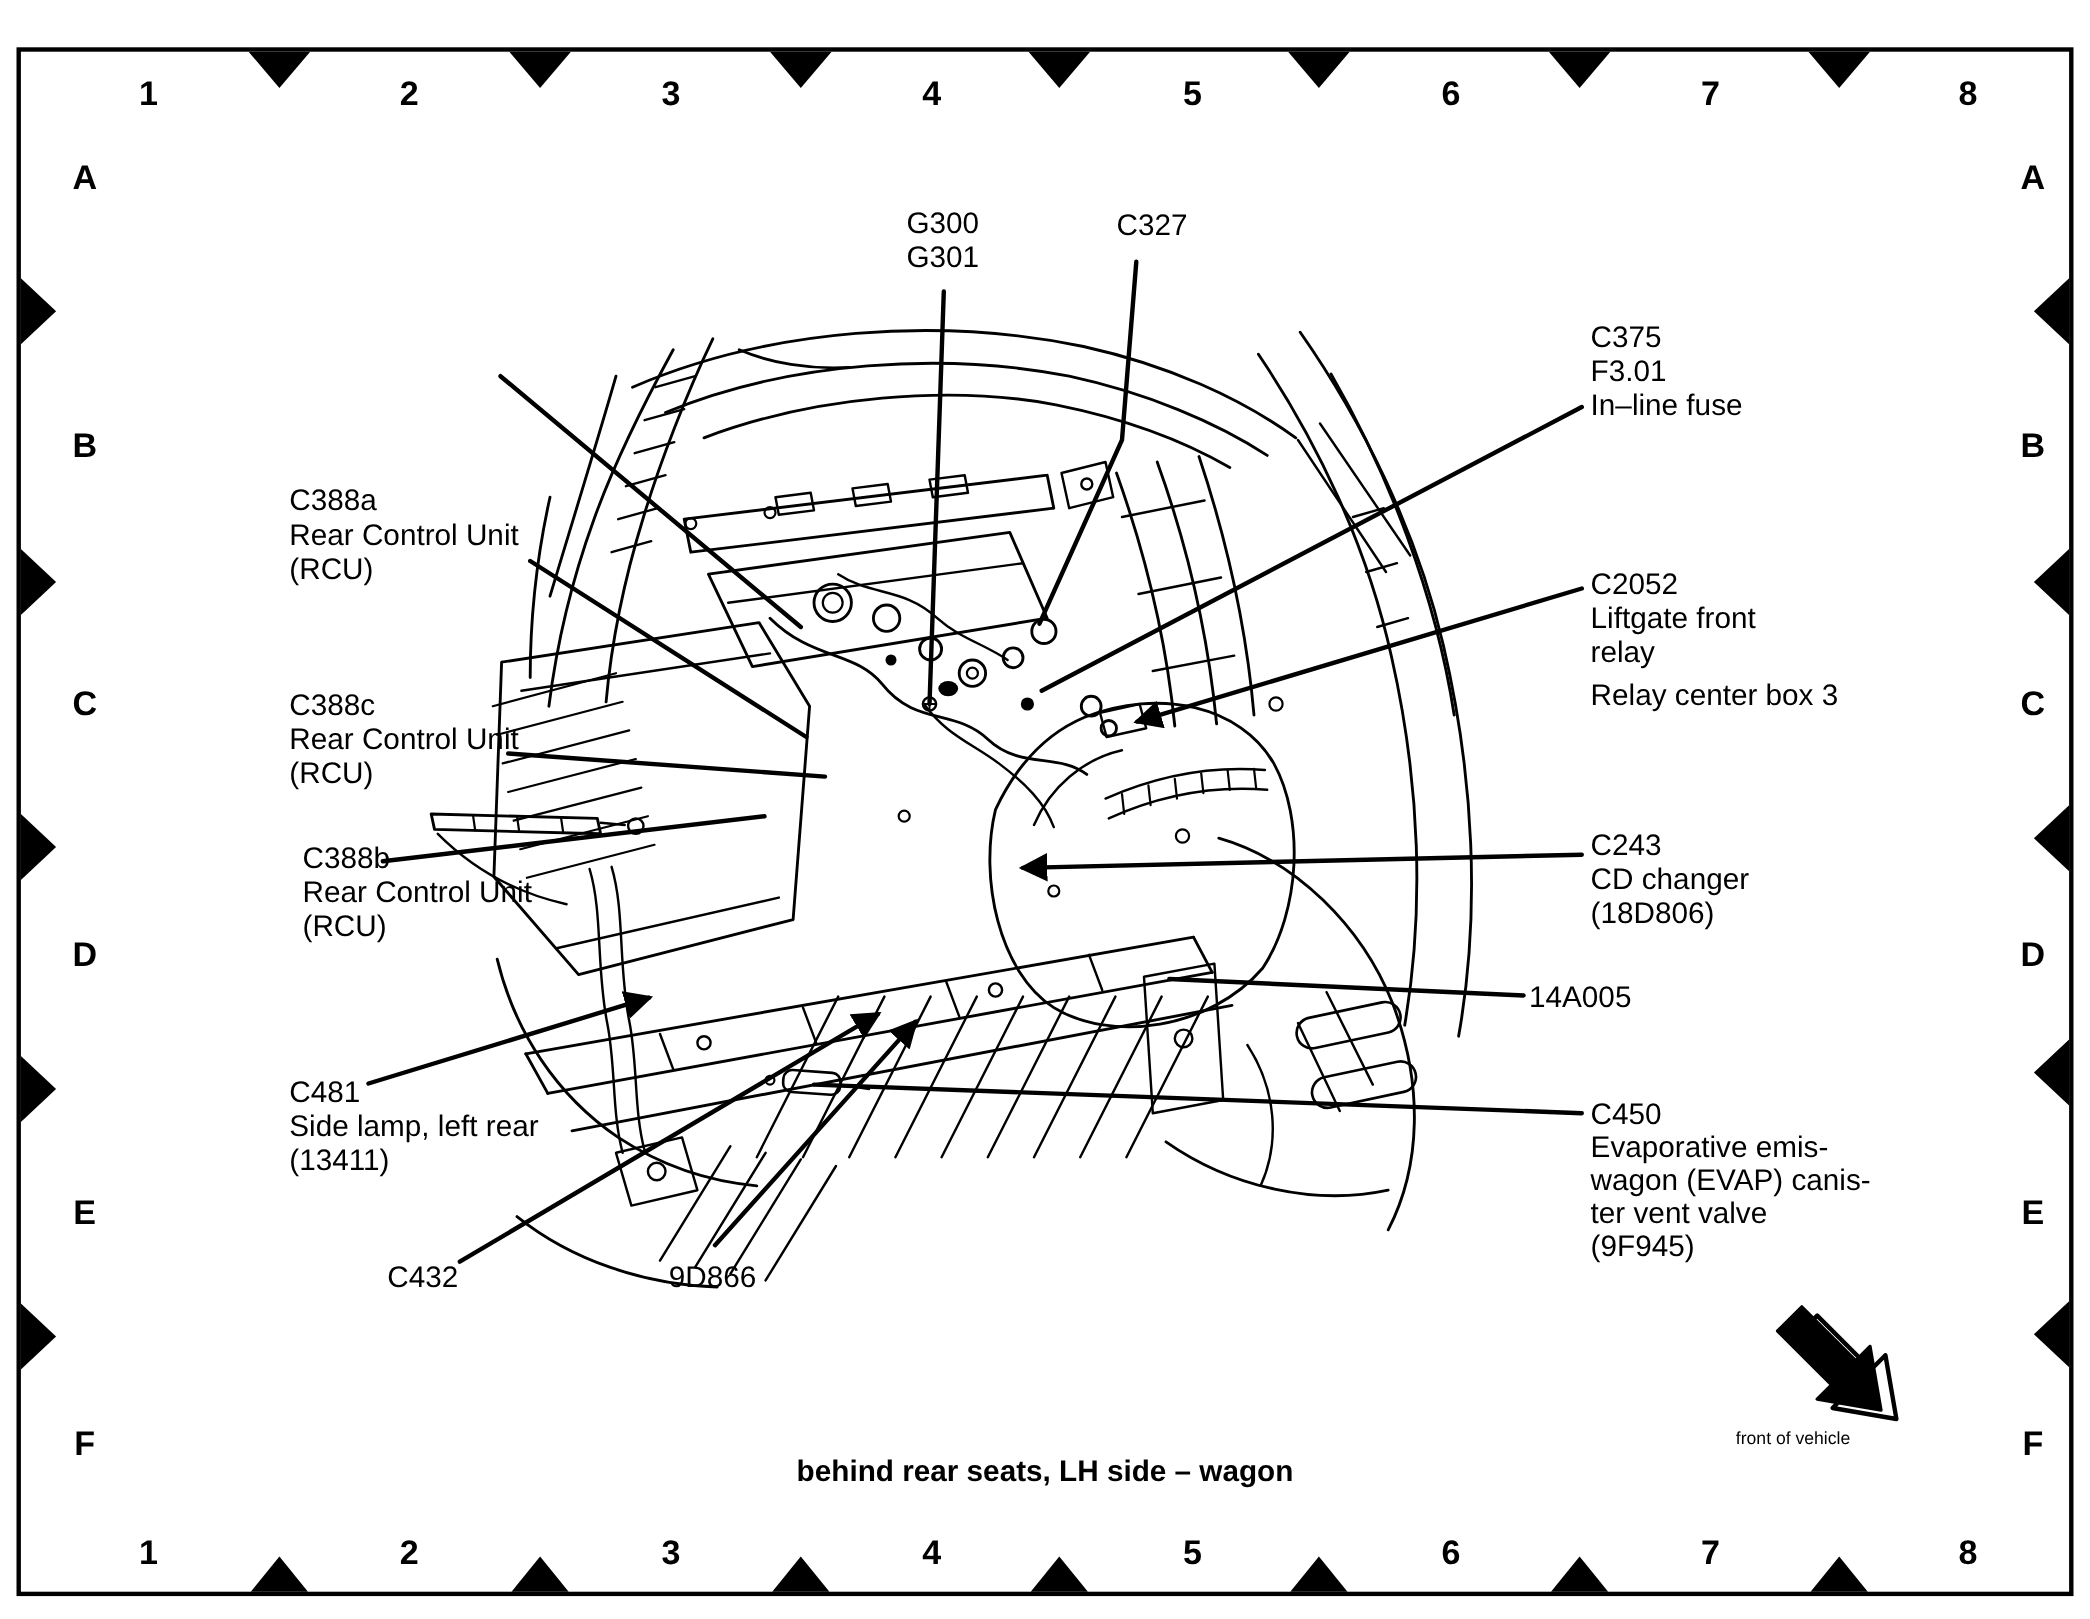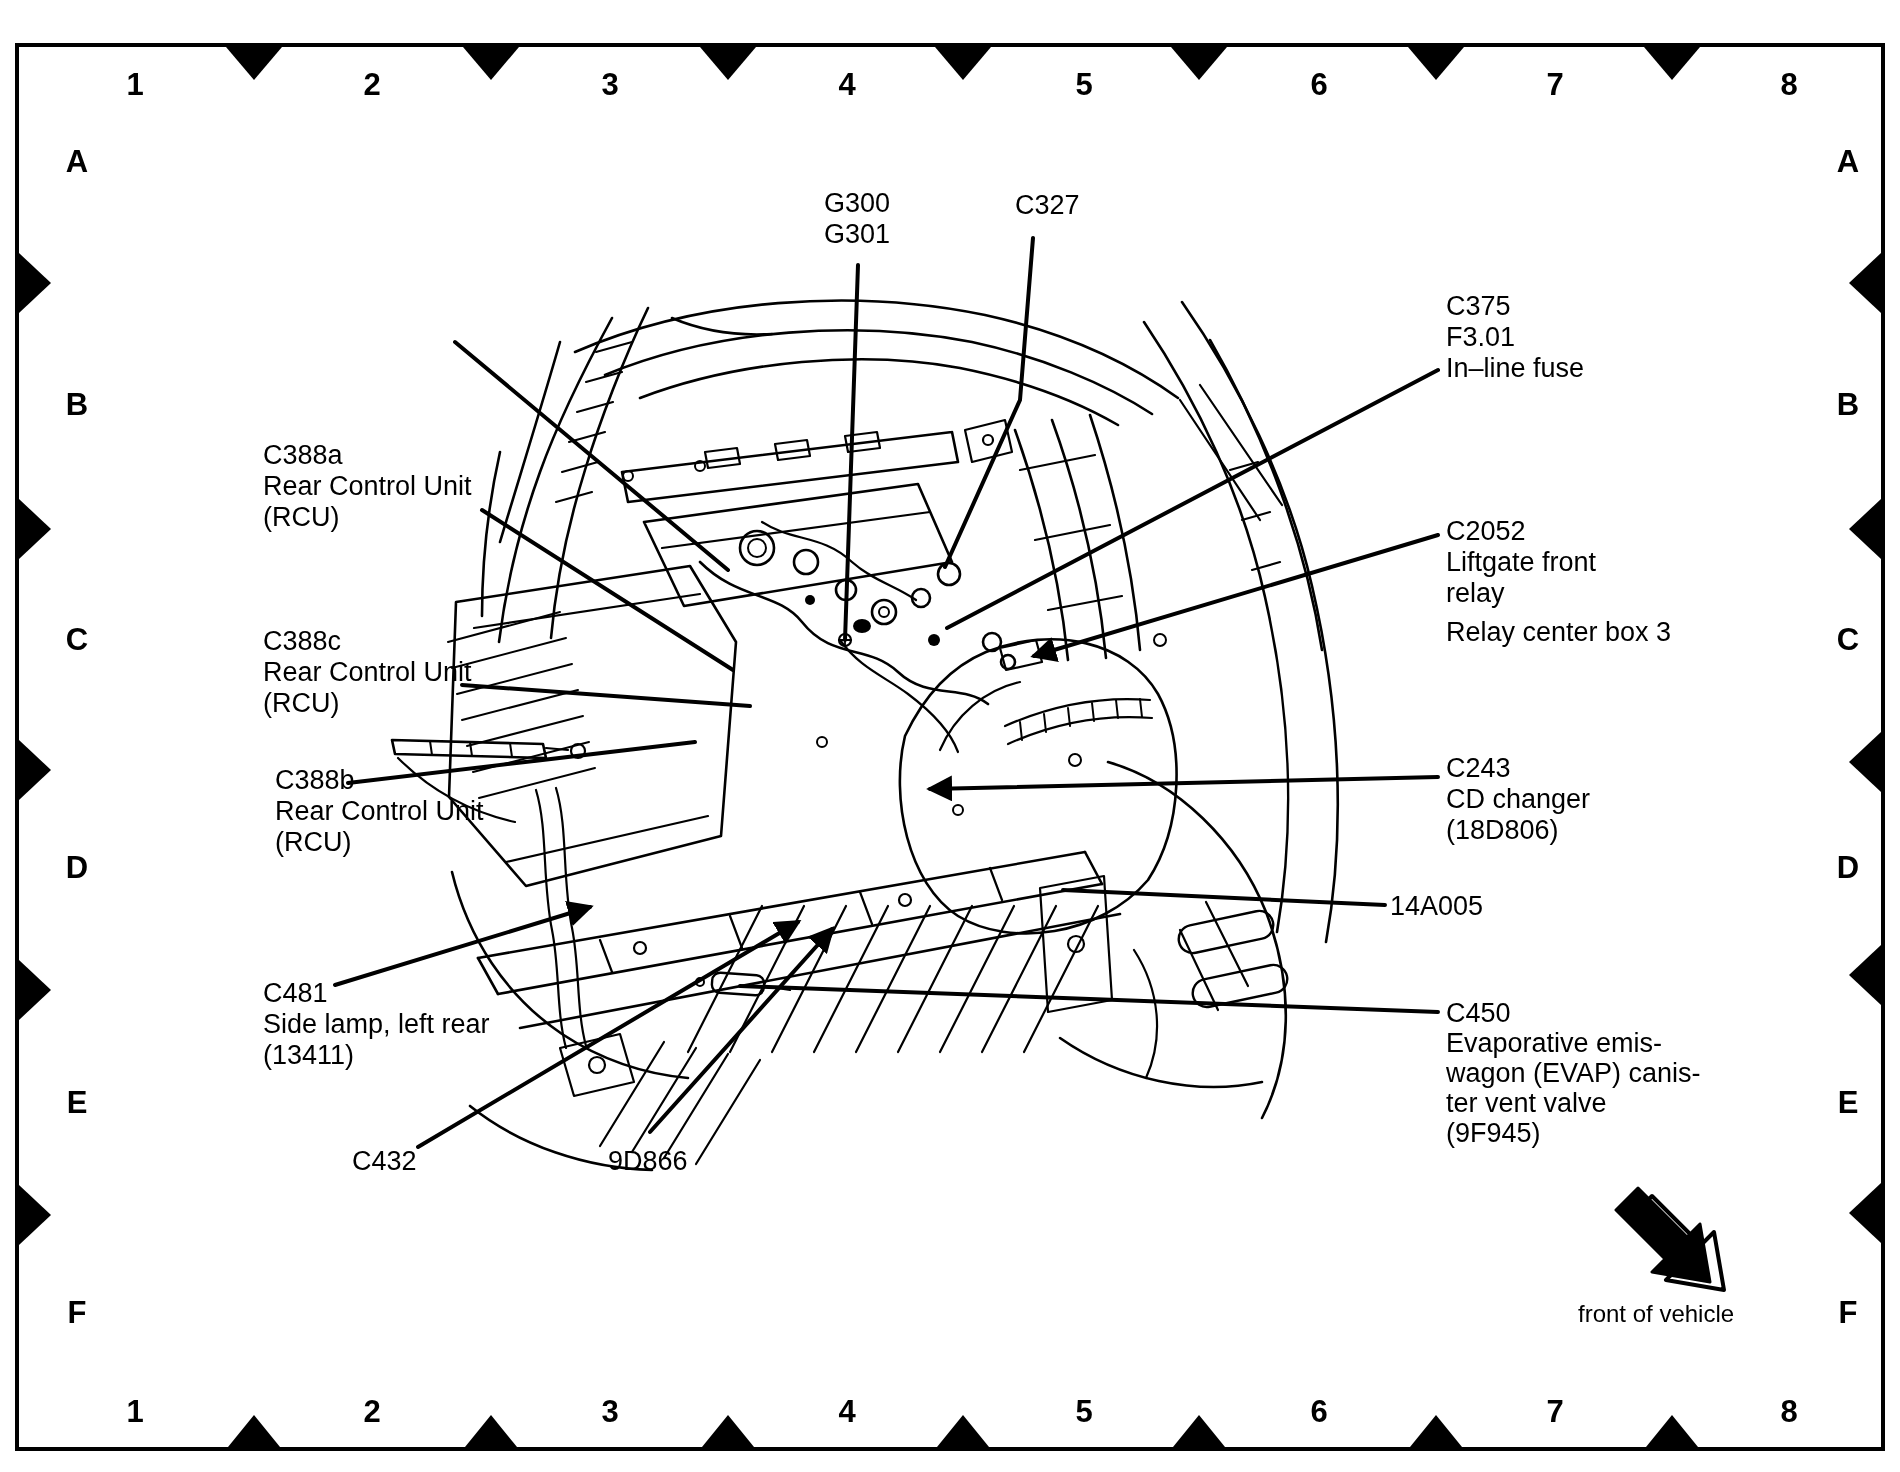--- a/index.html
+++ b/index.html
@@ -6,21 +6,21 @@
   body{
     width:1900px;height:1472px;background:#ffffff;position:relative;
     font-family:"Liberation Sans", sans-serif;color:#000;overflow:hidden;
   }
   .stage{position:absolute;inset:0;}
   svg.layer{position:absolute;left:0;top:0;}
   .callout{position:absolute;font-size:27px;line-height:31px;}
   .callout span{display:block;white-space:nowrap;}
   .grid-label{position:absolute;transform:translate(-50%,-50%);font-weight:bold;font-size:31px;}
   .caption{position:absolute;transform:translate(-50%,0);font-weight:bold;font-size:27px;white-space:nowrap;}
-  .fov-label{position:absolute;font-size:24px;white-space:nowrap;}
+  .fov-label{position:absolute;font-size:16px;white-space:nowrap;}
 </style>
 </head>
 <body>
 
 <div class="stage">
 
   <svg class="layer" width="1900" height="1472" viewBox="0 0 1900 1472">
     <defs>
       <marker id="arr" viewBox="0 0 10 10" refX="8.5" refY="5" markerWidth="6.5" markerHeight="6.5" orient="auto-start-reverse">
         <path d="M0,0 L10,5 L0,10 Z" fill="#000"></path>
@@ -300,16 +300,17 @@
   </div>
 
   <div class="callout" style="left:1446px;top:998px;line-height:30px">
     <span>C450</span>
     <span>Evaporative emis-</span>
     <span>wagon (EVAP) canis-</span>
     <span>ter vent valve</span>
     <span>(9F945)</span>
   </div>
 
+  <div class="caption" style="left:950px;top:1322px">behind rear seats, LH side – wagon</div>
 
   <div class="fov-label" style="left:1578px;top:1300px">front of vehicle</div>
 
 </div>
 
 </body></html>

